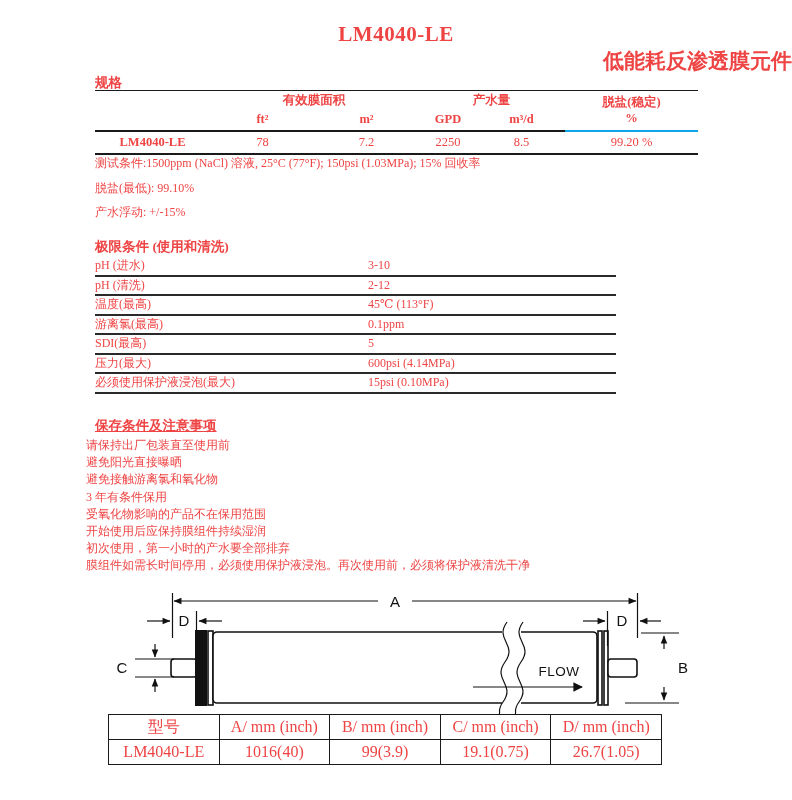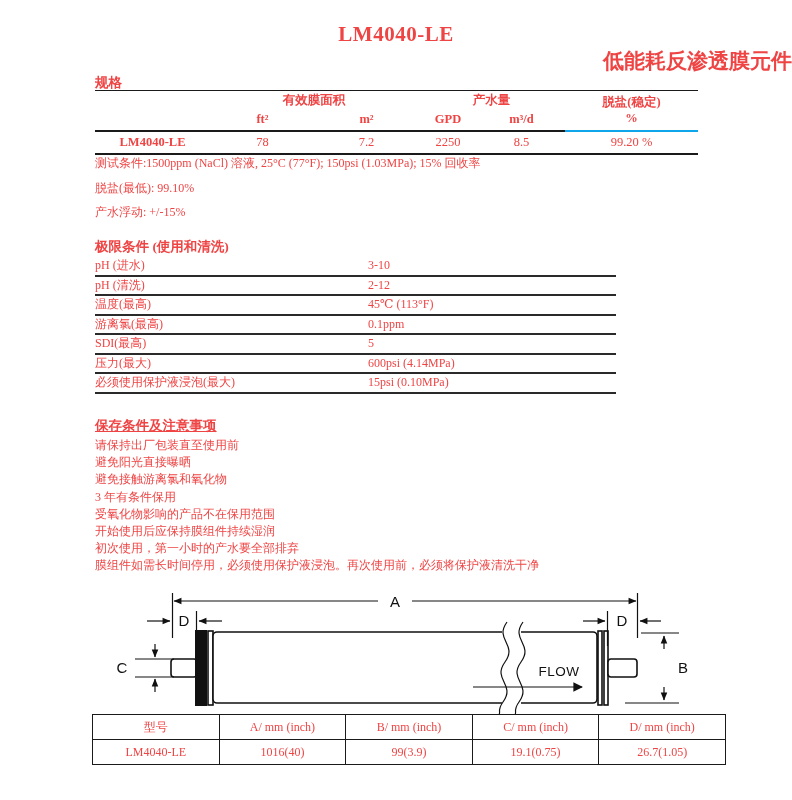--- a/index.html
+++ b/index.html
@@ -28,31 +28,31 @@
   .specs-table .data-row td{height:21px;border-bottom:2px solid #1a1a1a;}
   .specs-table .model-cell{font-weight:bold;}
   .note{position:absolute;left:95px;font-size:12px;white-space:nowrap;}
   
   .limits-table{
     position:absolute;left:95px;top:257px;width:521px;border-collapse:collapse;
     font-size:12px;table-layout:fixed;
   }
   .limits-table td{height:17.5px;padding:0;border-bottom:2px solid #2a2a2a;vertical-align:middle;}
   
-  .storage-lines{position:absolute;left:95px;top:437px;font-size:12px;line-height:17.2px;}
+  .storage-lines{position:absolute;left:86px;top:437px;font-size:12px;line-height:17.2px;}
   
   .diagram{position:absolute;left:95px;top:586px;}
   .ln{stroke:#111;stroke-width:1.2;fill:none;}
   .part{fill:#fff;stroke:#111;stroke-width:1.6;}
   .dlab{font:15px "Liberation Sans","DejaVu Sans",sans-serif;fill:#111;}
   .flab{font:13.5px "Liberation Sans","DejaVu Sans",sans-serif;fill:#111;letter-spacing:0.5px;}
   
   .dims-table{
-    position:absolute;left:92px;top:714px;width:634px;border-collapse:collapse;
-    font-size:12px;table-layout:fixed;border:1.5px solid #1a1a1a;
+    position:absolute;left:108px;top:714px;width:554px;border-collapse:collapse;
+    font-size:16px;table-layout:fixed;border:1.5px solid #1a1a1a;
   }
   .dims-table td{border:1px solid #1a1a1a;text-align:center;vertical-align:middle;height:24px;padding:0;}
 </style>
 </head>
 <body>
 
 <div class="page">
 
   <h1 class="title">LM4040-LE</h1>
   <h2 class="subtitle">低能耗反渗透膜元件</h2>

